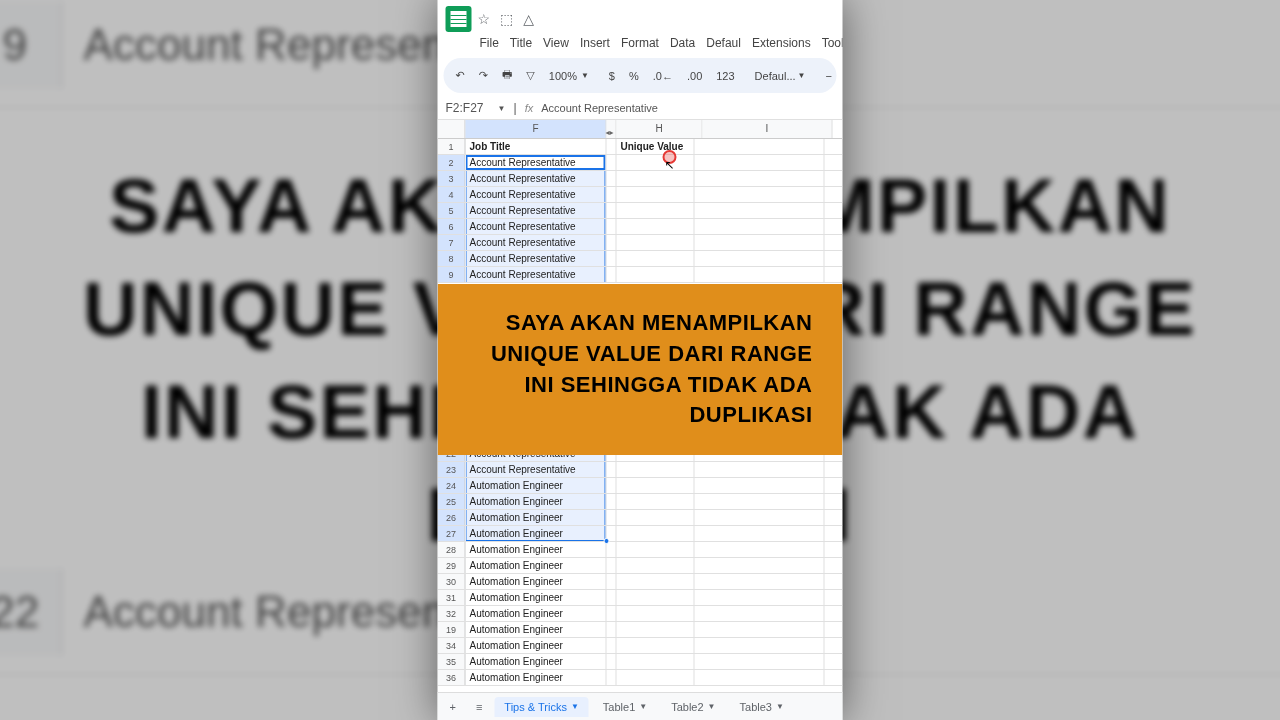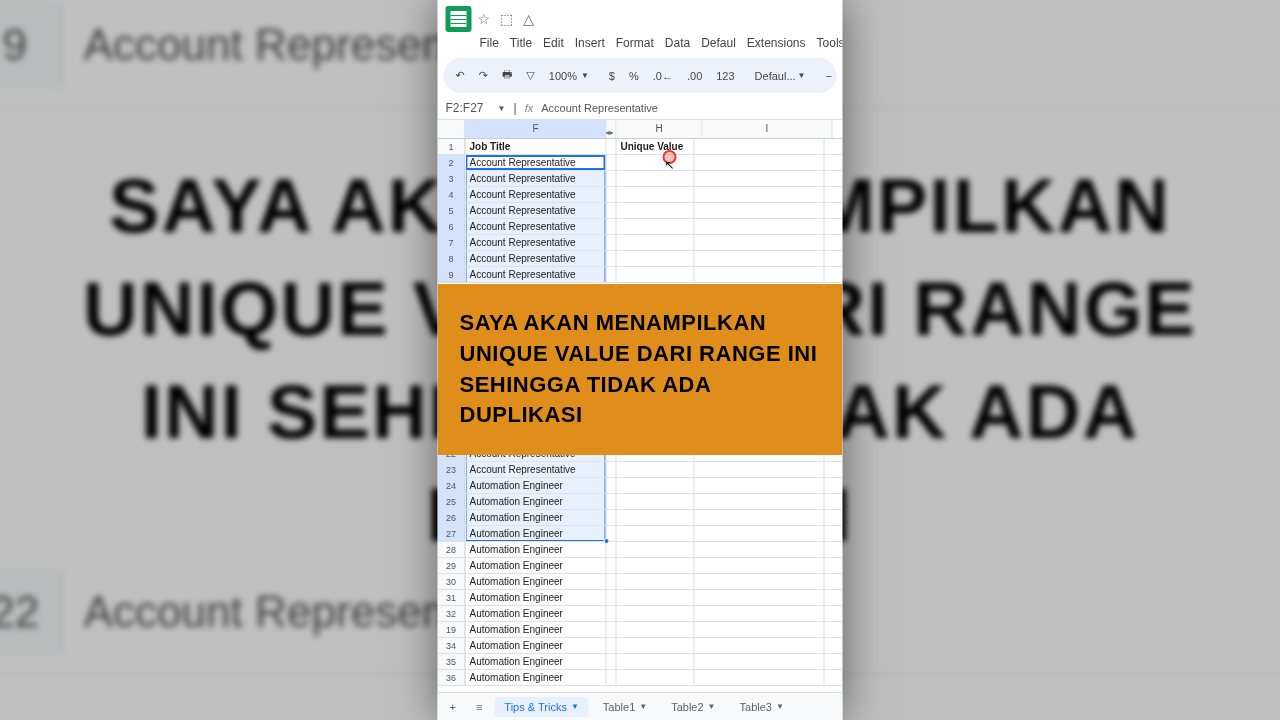--- a/index.html
+++ b/index.html
@@ -56,21 +56,21 @@
 .cell-i{width:130px}
 .header-cell{font-weight:bold;}
 .sel{background:#e8f0fe}
 .active-cell{box-shadow:inset 0 0 0 2px #1a73e8;background:#fff}
 .sel-handle{position:absolute;width:6px;height:6px;background:#1a73e8;border:1px solid #fff;border-radius:50%}
 
 .cursor{position:absolute;pointer-events:none;z-index:100}
 .cursor-click{width:14px;height:14px;border:2px solid #e53935;border-radius:50%;background:rgba(229,57,53,0.3)}
 .cursor-arrow{position:absolute;top:8px;left:2px;font-size:12px;color:#000}
 
-.caption{position:absolute;left:0;right:0;background:#e08e1b;color:#000;padding:24px 22px;text-align:left;font-weight:900;font-size:22px;line-height:1.4;font-family:'Arial Black',sans-serif;letter-spacing:0.5px;z-index:50}
+.caption{position:absolute;left:0;right:0;background:#e08e1b;color:#000;padding:24px 30px;text-align:right;font-weight:900;font-size:22px;line-height:1.4;font-family:'Arial Black',sans-serif;letter-spacing:0.5px;z-index:50}
 
 .tabs-row{display:flex;align-items:center;border-top:1px solid #ddd;padding:2px 4px;gap:4px;font-size:11px;background:#f8f9fa;height:28px}
 .tab-btn{padding:4px 8px;color:#5f6368;cursor:pointer}
 .tab{padding:4px 10px;color:#5f6368;display:flex;align-items:center;gap:4px;cursor:pointer;border-radius:4px 4px 0 0}
 .tab.active{color:#1a73e8;background:#e8f0fe;font-weight:500}
 .tab-caret{font-size:8px}
 </style>
 </head>
 <body>
 
@@ -102,21 +102,21 @@
     <div class="title-icons">
       <span>☆</span>
       <span>⬚</span>
       <span>△</span>
     </div>
   </div>
 
   <div class="menu-row">
     <span>File</span>
     <span>Title</span>
-    <span>Edit</span>
+    <span>View</span>
     <span>Insert</span>
     <span>Format</span>
     <span>Data</span>
     <span>Defaul</span>
     <span>Extensions</span>
     <span>Tools</span>
   </div>
 
   <div class="toolbar">
     <div class="tb">↶</div>

